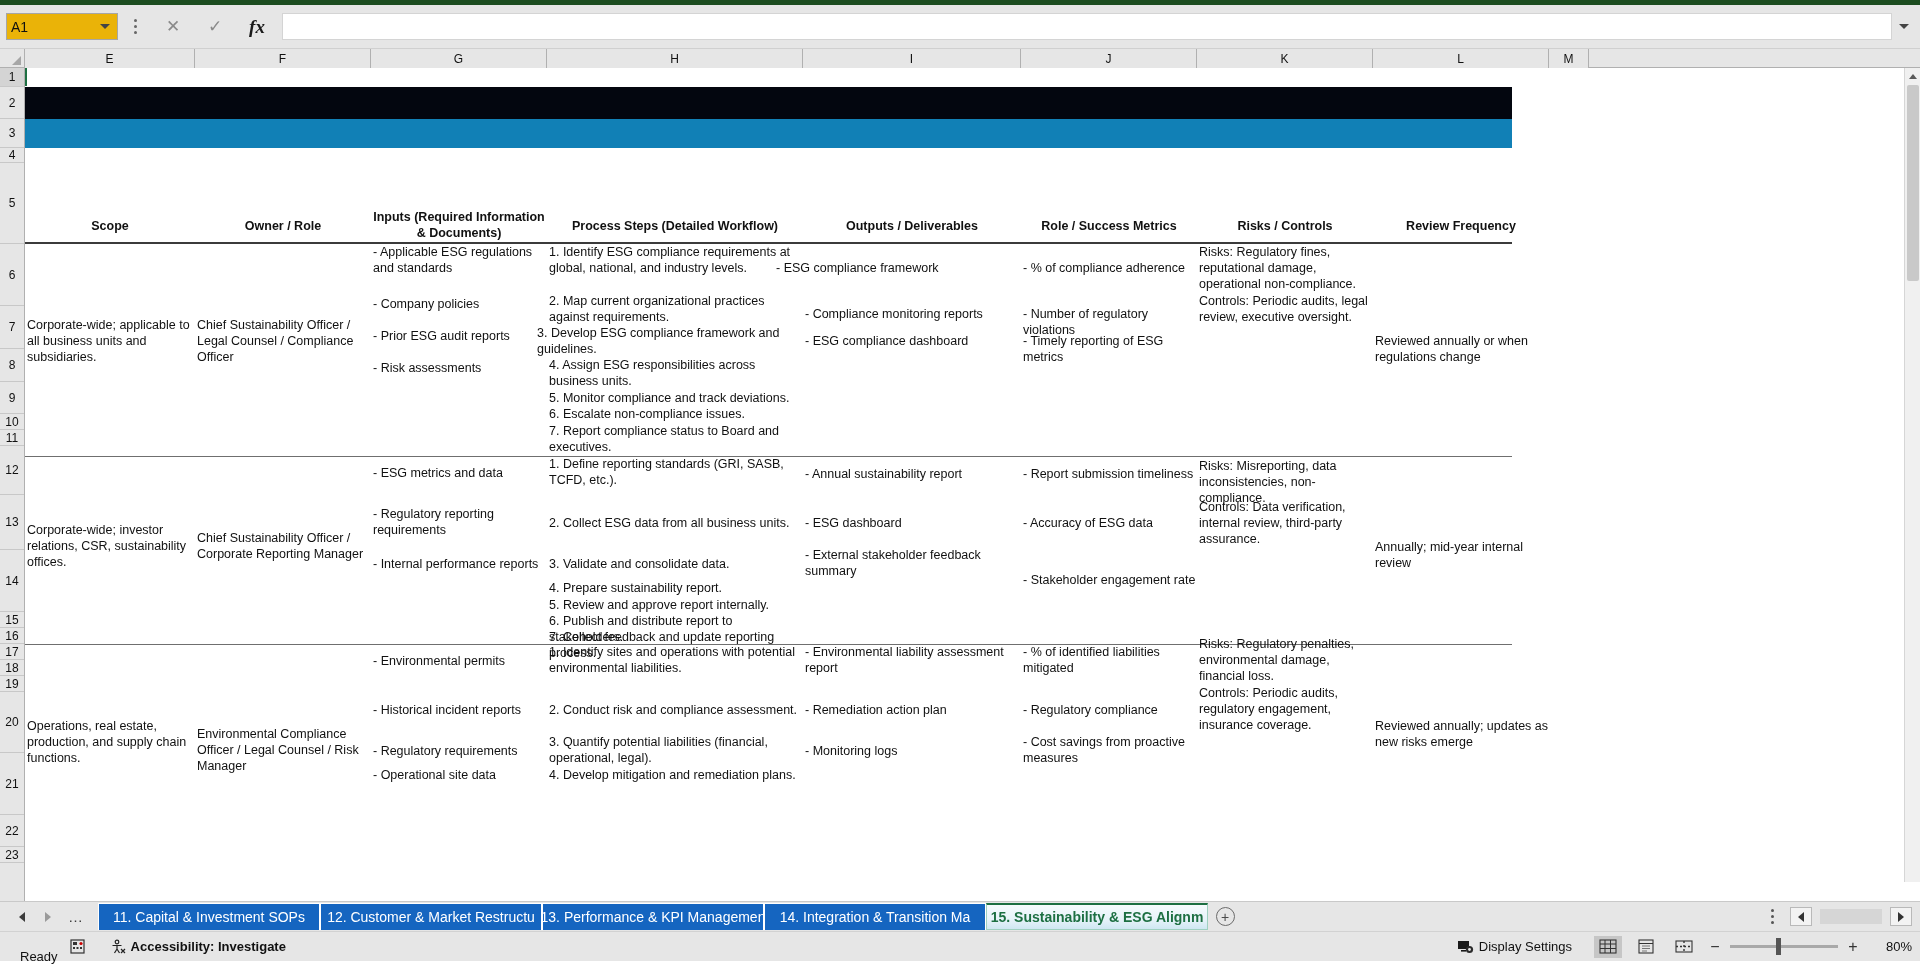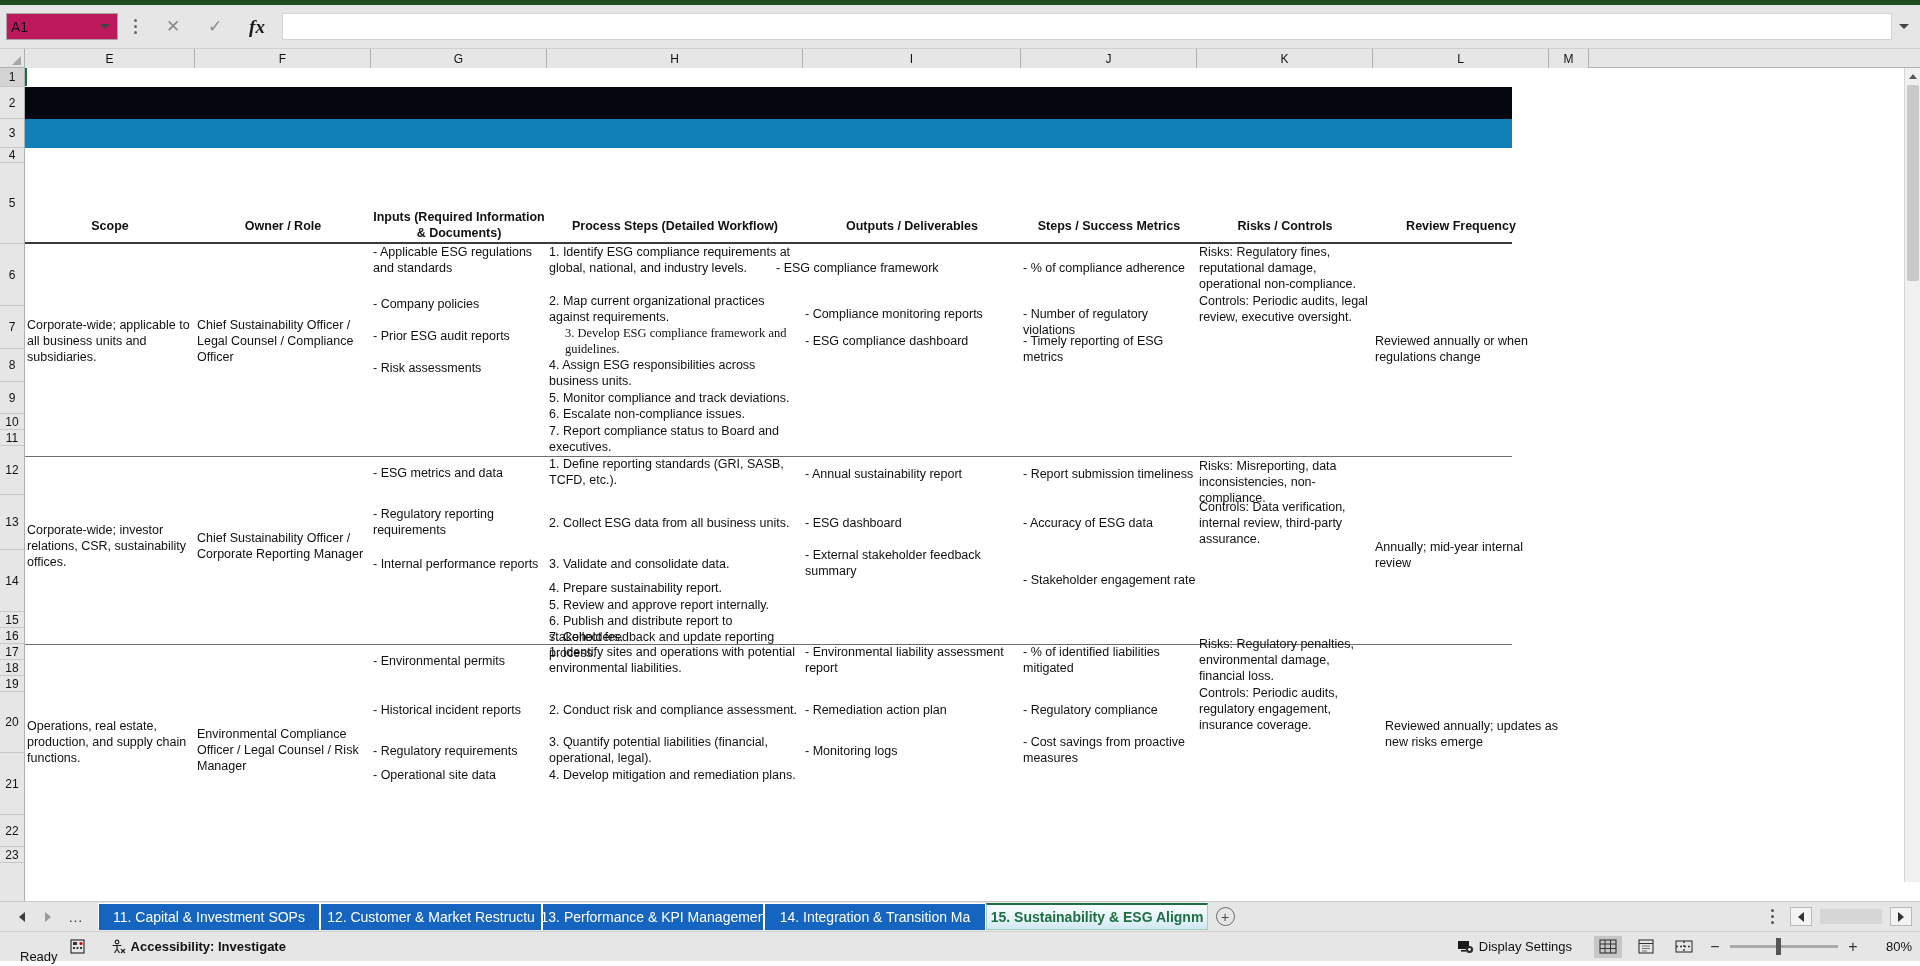--- a/index.html
+++ b/index.html
@@ -11,21 +11,21 @@
   }
   
   .top-strip { height: 5px; background: #1d4d20; width: 100%; }
 
   
   .formula-bar {
     height: 44px; background: #e6e6e6; display: flex; align-items: center;
     padding: 0 6px; gap: 0px; border-bottom: 1px solid #d0d0d0;
   }
   .name-box {
-    width: 112px; height: 27px; background: #be185d; border: 1px solid #a6a6a6;
+    width: 112px; height: 27px; background: #eab308; border: 1px solid #a6a6a6;
     display: flex; align-items: center; padding: 0 4px; position: relative;
     font-size: 14px; color: #c55a11;
   }
   .name-box .nb-text { flex: 1; color: #111; }
   .nb-caret {
     width: 0; height: 0; border-left: 5px solid transparent;
     border-right: 5px solid transparent; border-top: 5px solid #444;
     margin-right: 3px;
   }
   .kebab {
@@ -249,36 +249,36 @@
       <div class="cell-sel"></div>
       <div class="band-black"></div>
       <div class="band-blue"></div>
 
       <div class="table-head">
         <div class="th" style="left:0;   top:55px; width:170px;">Scope</div>
         <div class="th" style="left:170px;top:55px; width:176px;">Owner / Role</div>
         <div class="th" style="left:346px;top:46px; width:176px;">Inputs (Required Information &amp; Documents)</div>
         <div class="th" style="left:522px;top:55px; width:256px;">Process Steps (Detailed Workflow)</div>
         <div class="th" style="left:778px;top:55px; width:218px;">Outputs / Deliverables</div>
-        <div class="th" style="left:996px;top:55px; width:176px;">Steps / Success Metrics</div>
+        <div class="th" style="left:996px;top:55px; width:176px;">Role / Success Metrics</div>
         <div class="th" style="left:1172px;top:55px;width:176px;">Risks / Controls</div>
         <div class="th" style="left:1348px;top:55px;width:176px;">Review Frequency</div>
       </div>
 
       <div class="tcell" style="left:2px;   top:249px; width:168px;">Corporate-wide; applicable to all business units and subsidiaries.</div>
       <div class="tcell" style="left:172px; top:249px; width:174px;">Chief Sustainability Officer / Legal Counsel / Compliance Officer</div>
 
       <div class="tcell" style="left:348px; top:176px; width:174px;">- Applicable ESG regulations and standards</div>
       <div class="tcell" style="left:348px; top:228px; width:174px;">- Company policies</div>
       <div class="tcell" style="left:348px; top:260px; width:174px;">- Prior ESG audit reports</div>
       <div class="tcell" style="left:348px; top:292px; width:174px;">- Risk assessments</div>
 
       <div class="tcell" style="left:524px; top:176px; width:254px;">1. Identify ESG compliance requirements at global, national, and industry levels.</div>
       <div class="tcell" style="left:524px; top:225px; width:254px;">2. Map current organizational practices against requirements.</div>
-      <div class="tcell" style="left:540px; top:257px; width:254px;font-family:Liberation Serif, serif;">3. Develop ESG compliance framework and guidelines.</div>
+      <div class="tcell" style="left:512px; top:257px; width:254px;">3. Develop ESG compliance framework and guidelines.</div>
       <div class="tcell" style="left:524px; top:289px; width:254px;">4. Assign ESG responsibilities across business units.</div>
       <div class="tcell" style="left:524px; top:322px; width:254px;">5. Monitor compliance and track deviations.</div>
       <div class="tcell" style="left:524px; top:338px; width:254px;">6. Escalate non-compliance issues.</div>
       <div class="tcell" style="left:524px; top:355px; width:254px;">7. Report compliance status to Board and executives.</div>
 
       <div class="tcell" style="left:751px; top:192px; width:216px;">- ESG compliance framework</div>
       <div class="tcell" style="left:780px; top:238px; width:216px;">- Compliance monitoring reports</div>
       <div class="tcell" style="left:780px; top:265px; width:216px;">- ESG compliance dashboard</div>
 
       <div class="tcell" style="left:998px; top:192px; width:174px;">- % of compliance adherence</div>
@@ -339,21 +339,21 @@
       <div class="tcell" style="left:780px; top:634px; width:216px;">- Remediation action plan</div>
       <div class="tcell" style="left:780px; top:675px; width:216px;">- Monitoring logs</div>
 
       <div class="tcell" style="left:998px; top:576px; width:174px;">- % of identified liabilities mitigated</div>
       <div class="tcell" style="left:998px; top:634px; width:174px;">- Regulatory compliance</div>
       <div class="tcell" style="left:998px; top:666px; width:174px;">- Cost savings from proactive measures</div>
 
       <div class="tcell" style="left:1174px;top:568px; width:174px;">Risks: Regulatory penalties, environmental damage, financial loss.</div>
       <div class="tcell" style="left:1174px;top:617px; width:174px;">Controls: Periodic audits, regulatory engagement, insurance coverage.</div>
 
-      <div class="tcell" style="left:1350px;top:650px; width:176px;margin-left:10px;">Reviewed annually; updates as new risks emerge</div>
+      <div class="tcell" style="left:1350px;top:650px; width:176px;">Reviewed annually; updates as new risks emerge</div>
     </div>
 
     <div class="vscroll">
       <div class="vs-arrow vs-up"></div>
       <div class="vs-thumb"></div>
     </div>
   </div>
 </div>
 
 <div class="tabbar">

